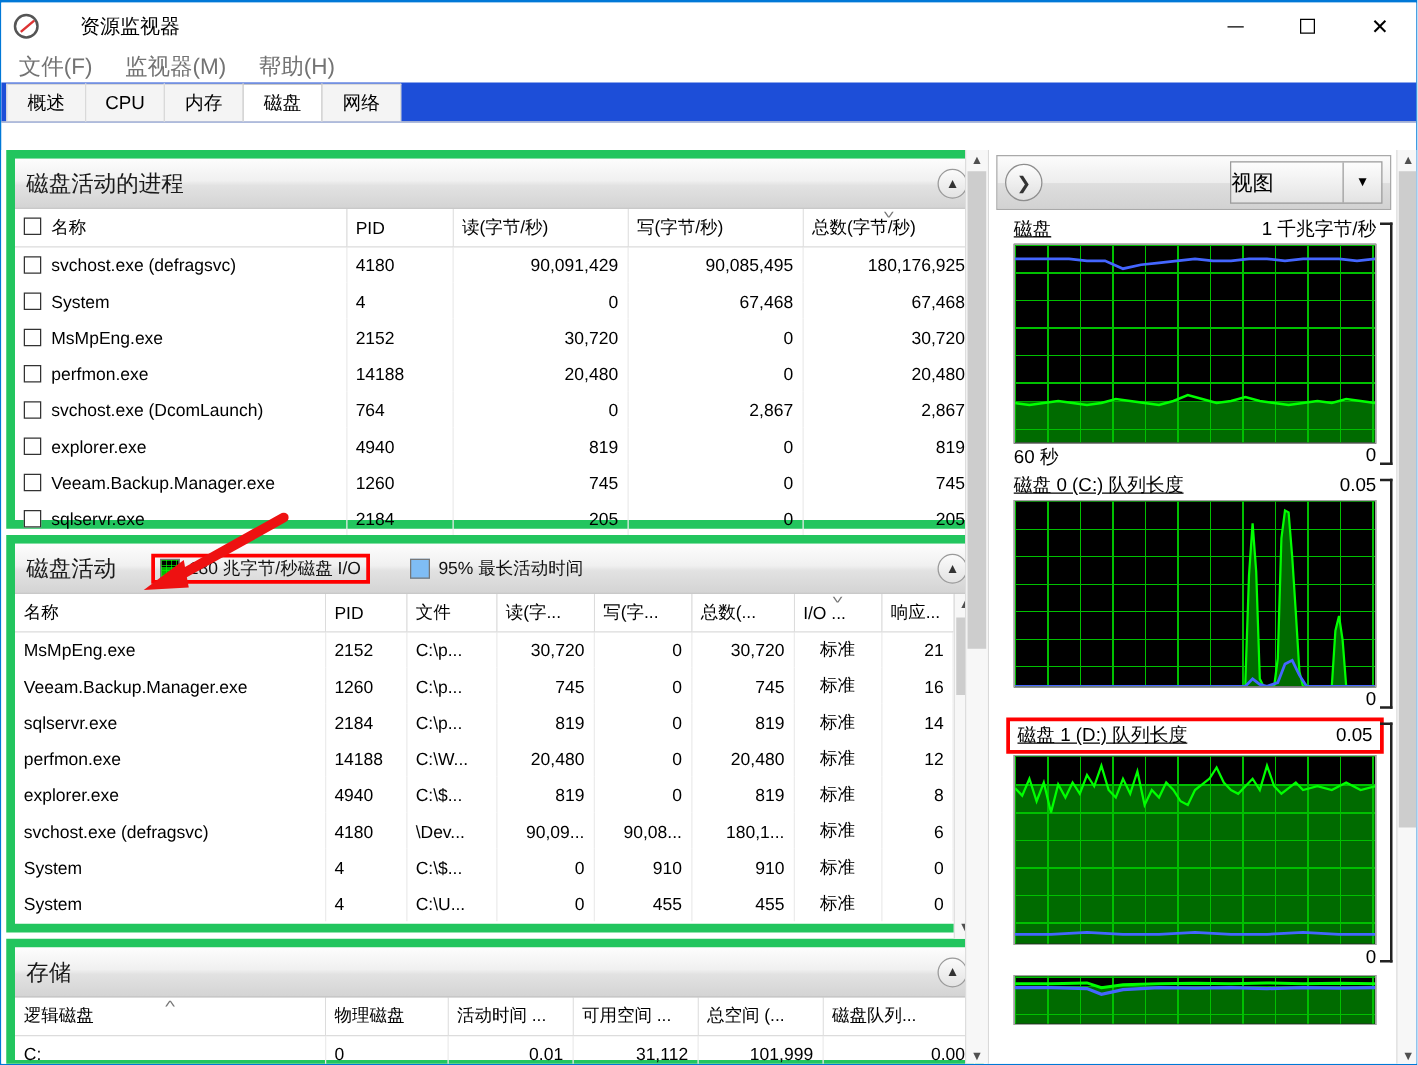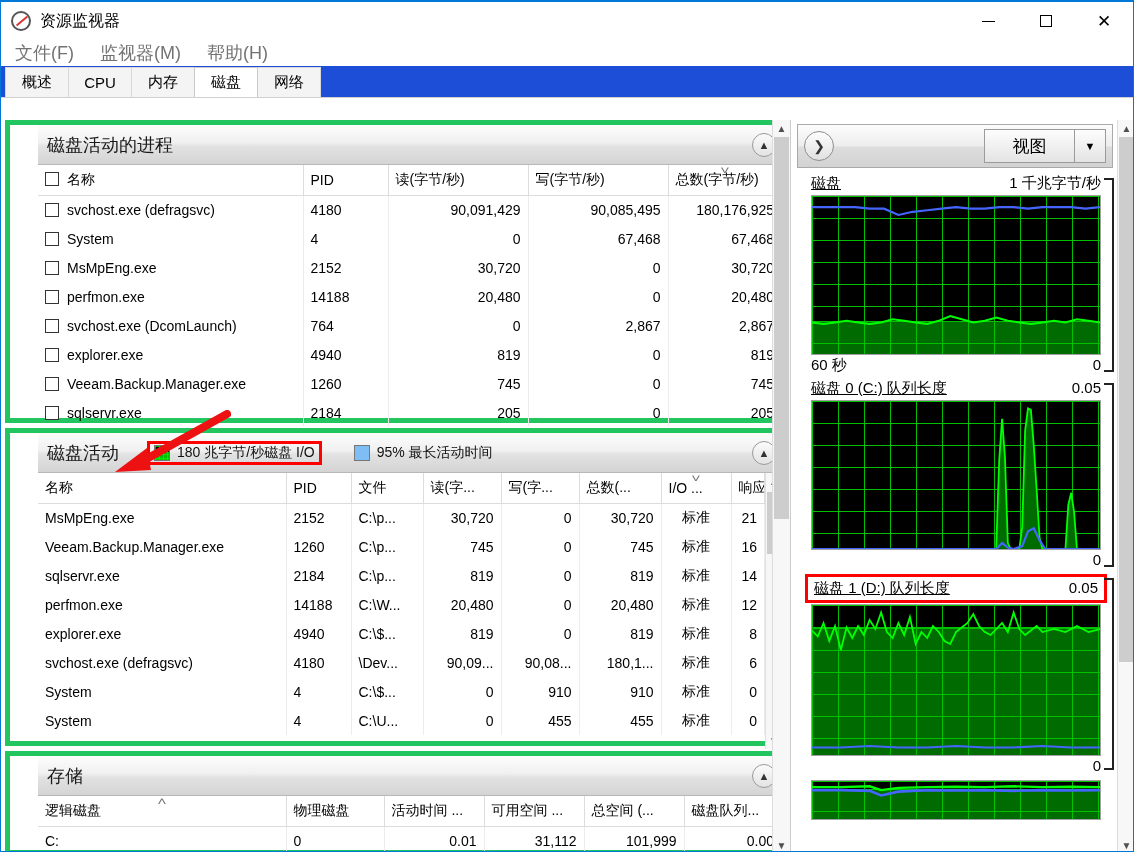--- a/index.html
+++ b/index.html
@@ -17,20 +17,21 @@
     border: 1px solid #0078d7;
     border-top-width: 2px;
     overflow: hidden;
   }
   
   .titlebar {
     height: 38px;
     display: flex; align-items: center;
     background: #ffffff;
     padding-left: 10px;
+    gap: 24px;
   }
   .app-icon {
     width: 20px; height: 20px; border-radius: 50%;
     border: 2px solid #555; position: relative;
     flex: none; margin-right: 9px;
   }
   .app-icon::after {
     content: ""; position: absolute; left: 2px; top: 7px;
     width: 14px; height: 2px; background: #d33;
     transform: rotate(-40deg);
@@ -66,21 +67,21 @@
   }
   .tab.active { background: #ffffff; border-color: #c9c9c9; position: relative; z-index: 2;}
   
   .body-area {
     position: absolute; left: 0; top: 118px;
     width: 1134px; height: 734px;
     display: flex;
   }
   .left-col { width: 789px; height: 734px; position: relative; background: #fff; }
   
-  .panel { border: 5px solid #22c55e; background: #fff; margin: 0 3px 5px 4px; padding-left: 28px; }
+  .panel { border: 7px solid #22c55e; background: #fff; margin: 0 3px 5px 4px; }
   .panel-header {
     height: 40px; display: flex; align-items: center;
     background: linear-gradient(to bottom, #fdfdfd 0%, #f0f0f0 45%, #e2e2e2 55%, #d4d4d4 100%);
     border-bottom: 1px solid #b8b8b8;
     padding: 0 6px 0 9px; position: relative;
   }
   .panel-title { font-size: 18px; color: #1a1a1a; }
   .chev {
     width: 24px; height: 24px; border-radius: 50%;
     border: 1px solid #9a9a9a; background: linear-gradient(to bottom,#fbfbfb,#e3e3e3);
@@ -146,21 +147,21 @@
   .round-btn {
     width: 30px; height: 30px; border-radius: 50%;
     border: 1px solid #8e8e8e; background: linear-gradient(to bottom,#fdfdfd,#e0e0e0);
     display: flex; align-items: center; justify-content: center; font-size: 14px; color: #333;
   }
   .view-btn {
     margin-left: auto; height: 34px; min-width: 122px;
     border: 1px solid #9b9b9b; background: linear-gradient(to bottom,#fdfdfd,#efefef 55%,#e3e3e3);
     display: flex; align-items: center;
   }
-  .view-btn .lbl { flex: 1; text-align: center; font-size: 17px; color: #000; }
+  .view-btn .lbl { flex: 1; font-size: 17px; color: #000; }
   .view-btn .sep { width: 1px; height: 32px; background: #9b9b9b; }
   .view-btn .arr { width: 30px; text-align: center; font-size: 11px; color: #000; }
   .graph-block { margin: 6px 16px 0 20px; position: relative; }
   .g-head { display: flex; align-items: baseline; font-size: 15px; color: #000; padding-bottom: 2px; }
   .g-head .gmax { margin-left: auto; }
   .g-head.boxed {
     border: 3px solid #f00; background: #fff; padding: 2px 6px; margin: 0 -6px 1px -6px;
   }
   .g-foot { display: flex; font-size: 15px; color: #000; padding-top: 1px; }
   .g-foot .right { margin-left: auto; }

